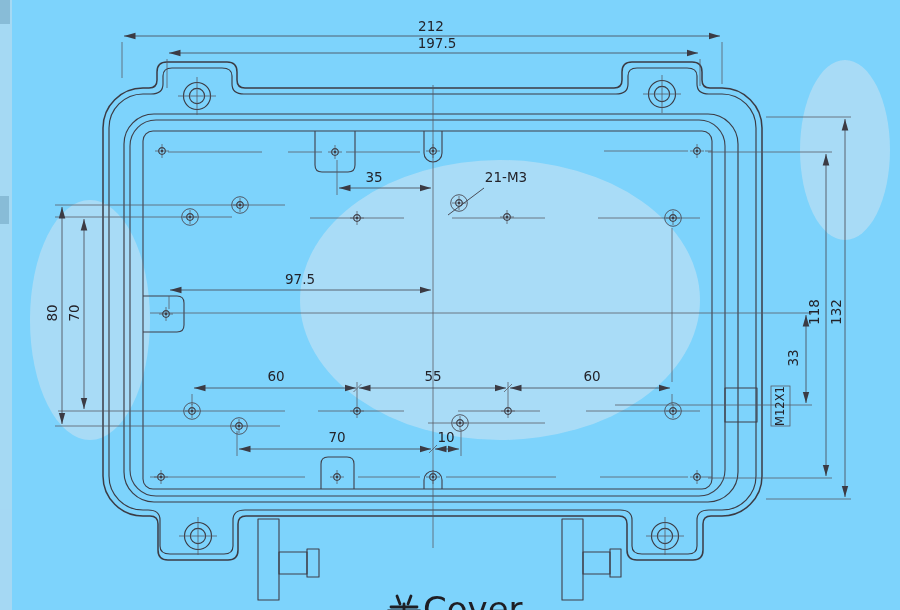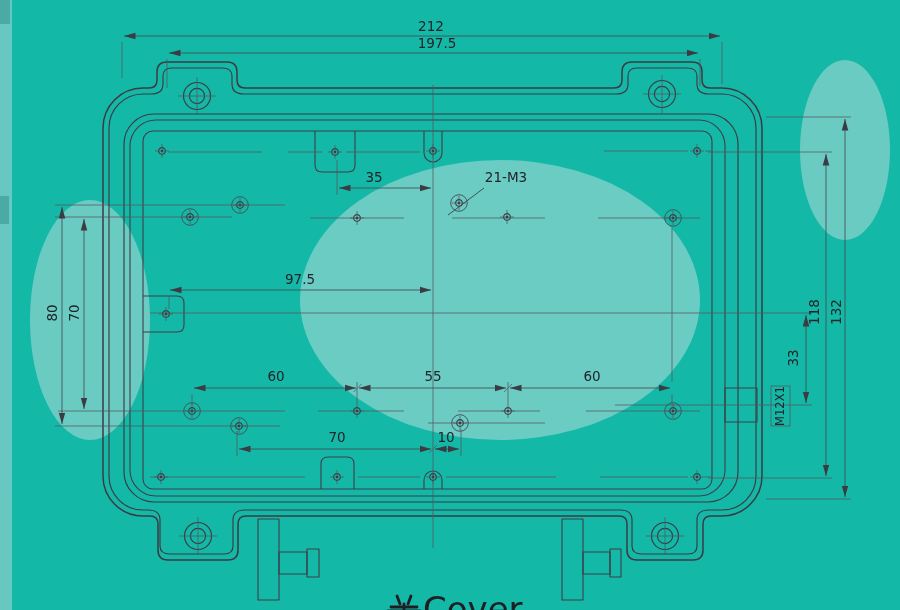--- a/index.html
+++ b/index.html
@@ -1,17 +1,17 @@
 <!DOCTYPE html>
 <html><head>
 <meta charset="utf-8">
 <style>
   html,body{margin:0;padding:0;background:#d8d8dc;}
   .canvas{position:relative;width:900px;height:610px;overflow:hidden;
-          background:#14b8a6;font-family:"DejaVu Sans",sans-serif;}
+          background:#7dd3fc;font-family:"DejaVu Sans",sans-serif;}
   svg{position:absolute;left:0;top:0;}
   .ol  {fill:none;stroke:#3b3b44;stroke-width:1.5;stroke-linejoin:round;}
   .ol2 {fill:none;stroke:#3b3b44;stroke-width:1.15;stroke-linejoin:round;}
   .pn  {fill:none;stroke:#3f3f49;stroke-width:1.1;stroke-linejoin:round;}
   .hl  {fill:none;stroke:#3b3b44;stroke-width:1.05;}
   .tl  {fill:none;stroke:#55555e;stroke-width:0.75;}
   .ld  {fill:none;stroke:#45454e;stroke-width:0.95;}
   .dim {fill:none;stroke:#45454e;stroke-width:0.8;
         marker-start:url(#arr);marker-end:url(#arr);}
   .dtx {font:13.5px "DejaVu Sans",sans-serif;fill:#23232a;}

